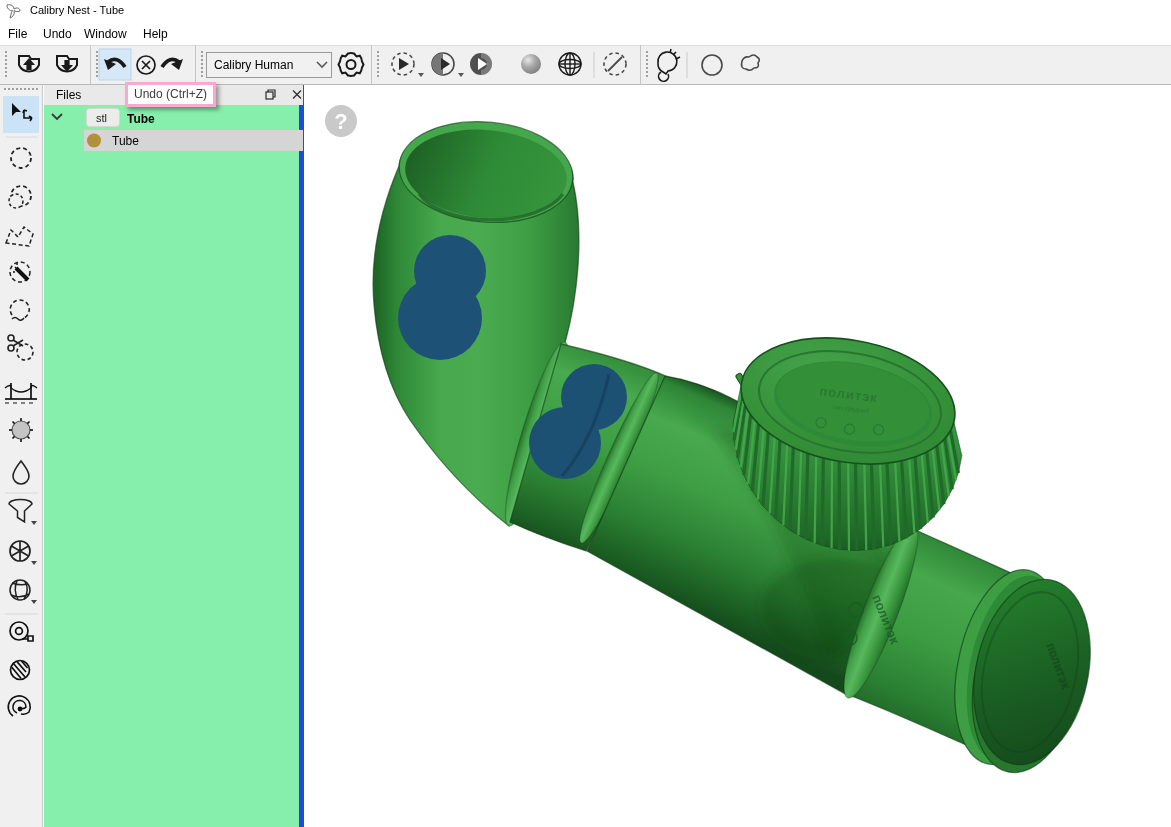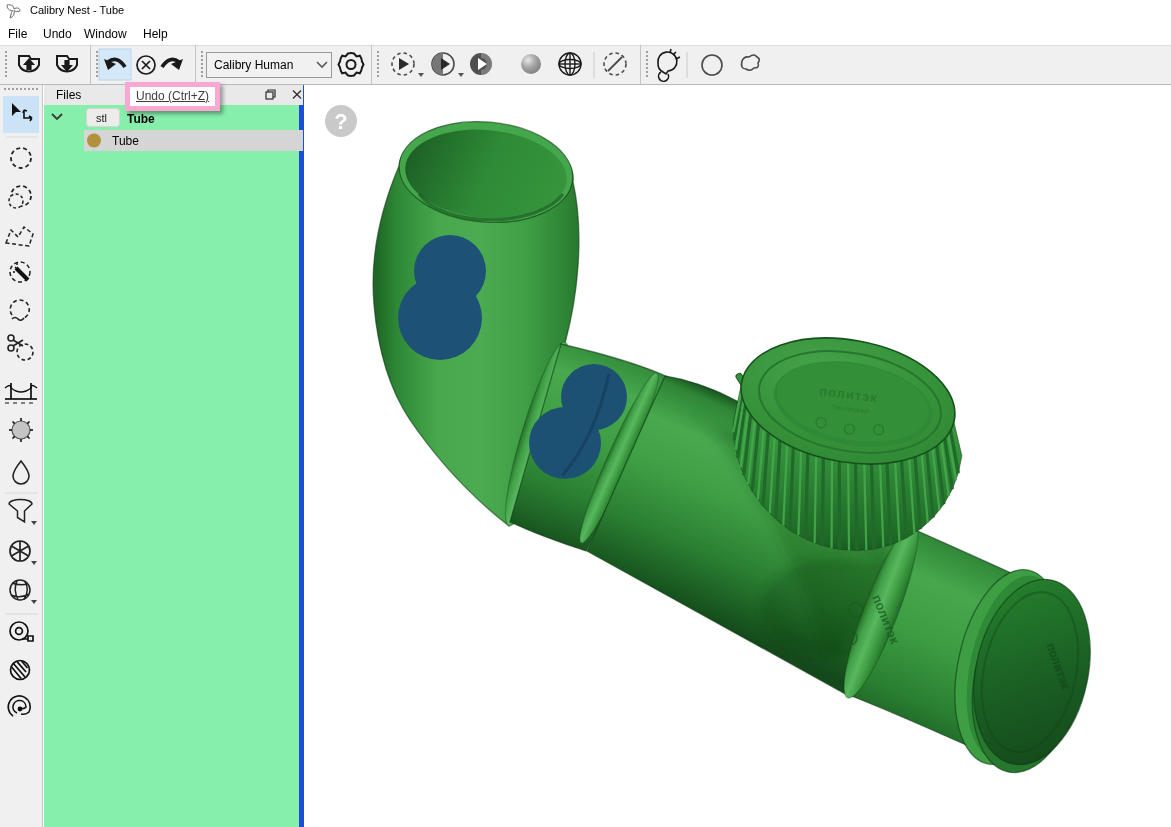--- a/index.html
+++ b/index.html
@@ -421,13 +421,13 @@
   <g fill="#1a5a22" font-family="Liberation Sans, sans-serif" opacity="0.75">
     <text x="0" y="0" font-size="13" font-weight="bold" transform="translate(872,597) rotate(68)">политэк</text>
     <g fill="none" stroke="#1a5a22" stroke-width="1.5">
       <circle cx="856" cy="610" r="7"></circle>
       <circle cx="850" cy="638" r="7"></circle>
     </g>
     <text x="0" y="0" font-size="12" font-weight="bold" transform="translate(1046,645) rotate(70)" fill="#123f16" opacity="0.8">политэк</text>
   </g>
 </svg>
 
-<div class="abs" style="left:125px;top:82px;width:85px;height:19px;background:#ffffff;border:5px solid #f9a8d4;box-shadow:3px 3px 4px rgba(0,0,0,0.35);font-size:12px;color:#3c3c3c;line-height:19px;text-align:center;text-decoration:underline;">Undo (Ctrl+Z)</div>
+<div class="abs" style="left:125px;top:82px;width:85px;height:19px;background:#ffffff;border:3px solid #f9a8d4;box-shadow:3px 3px 4px rgba(0,0,0,0.35);font-size:12px;color:#3c3c3c;line-height:19px;text-align:center;">Undo (Ctrl+Z)</div>
 
 </body></html>

